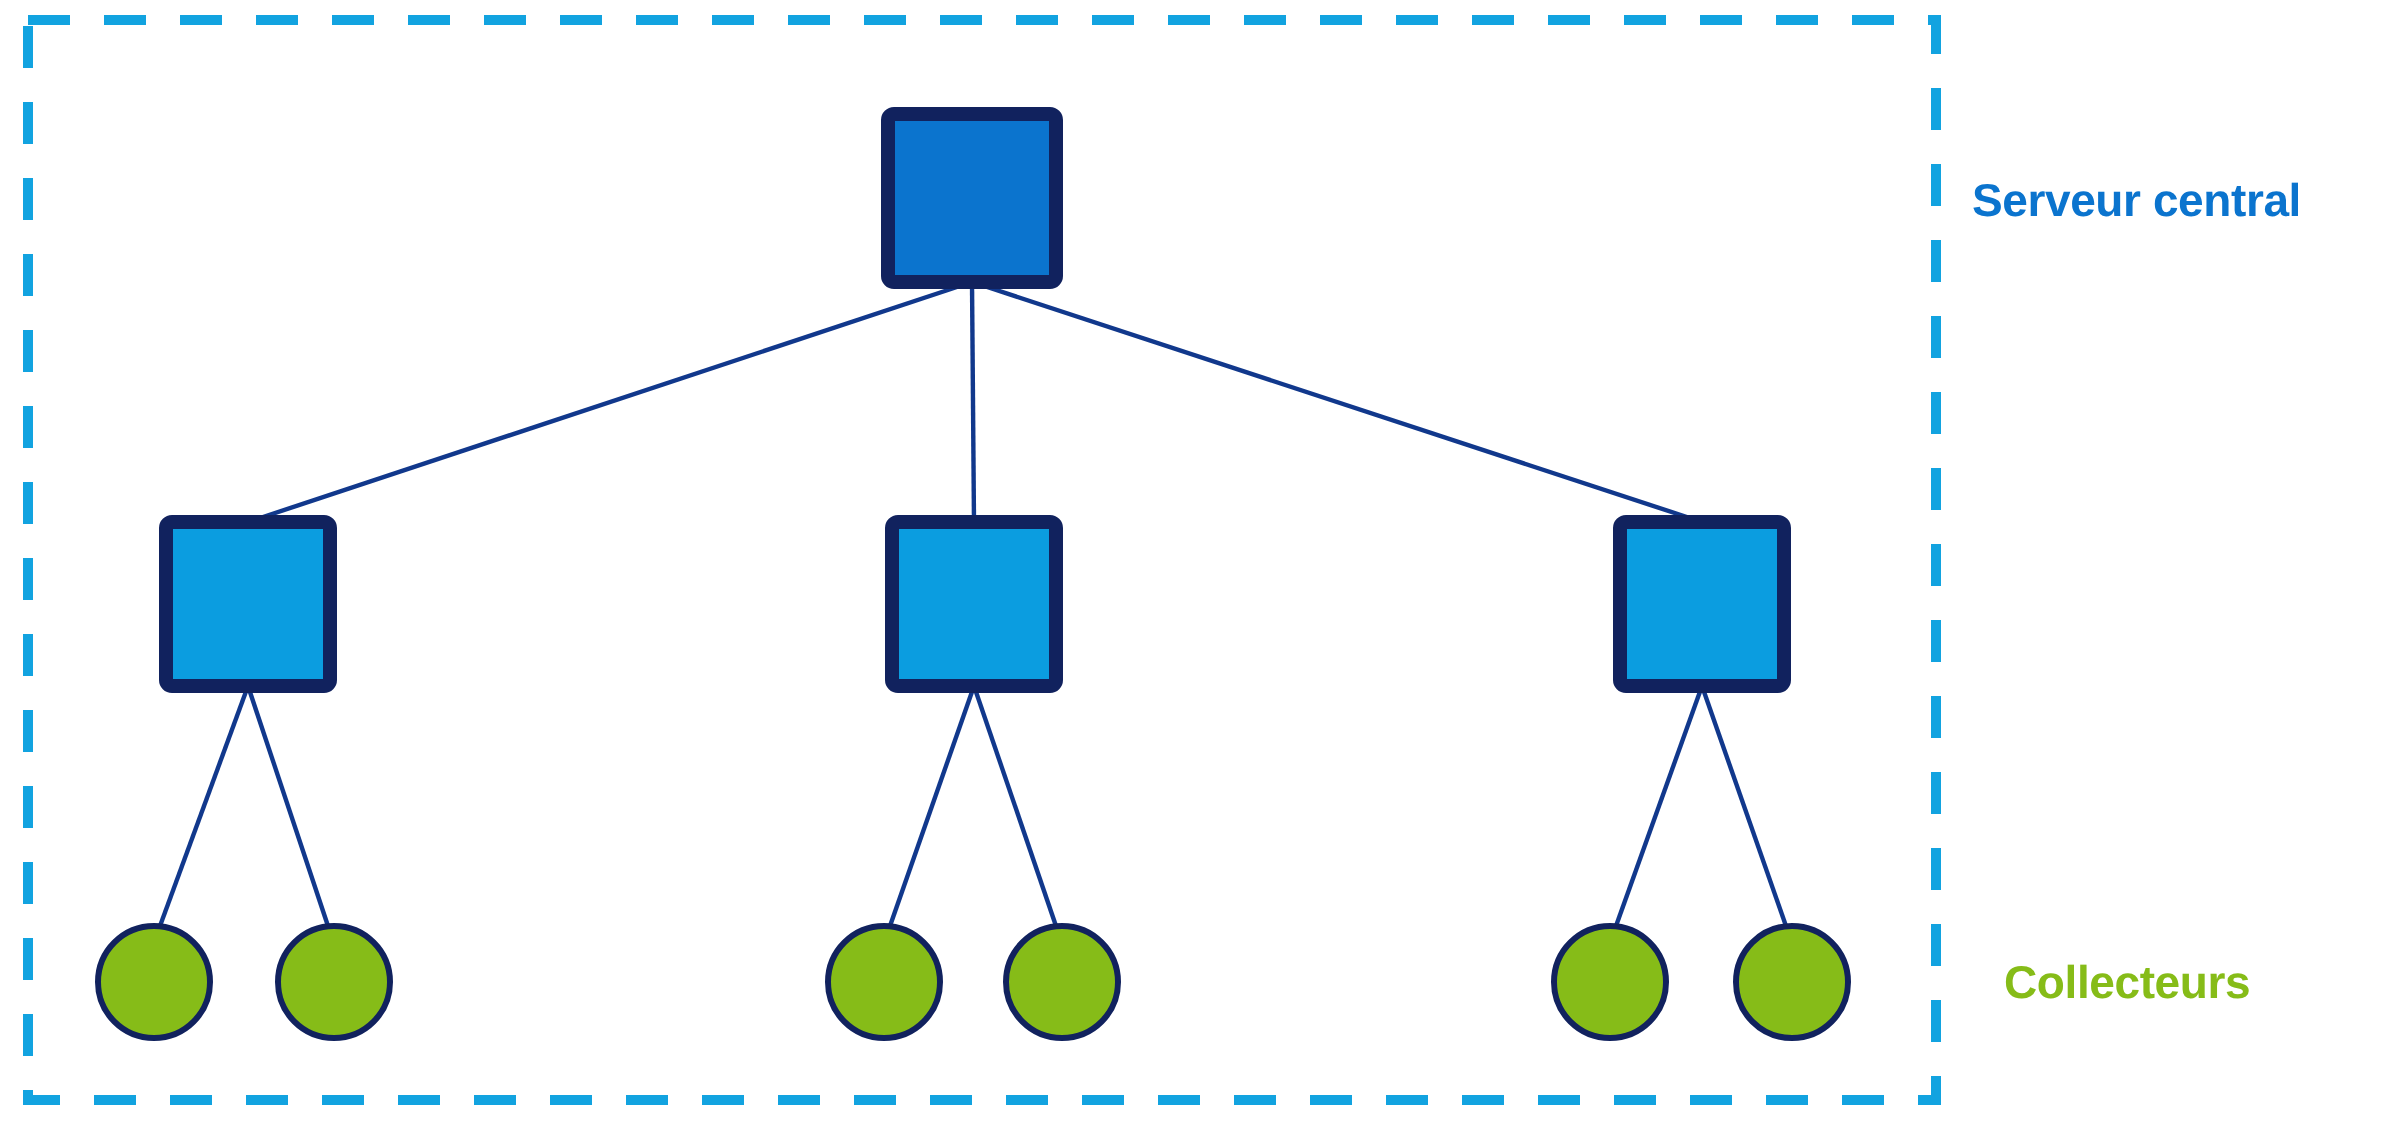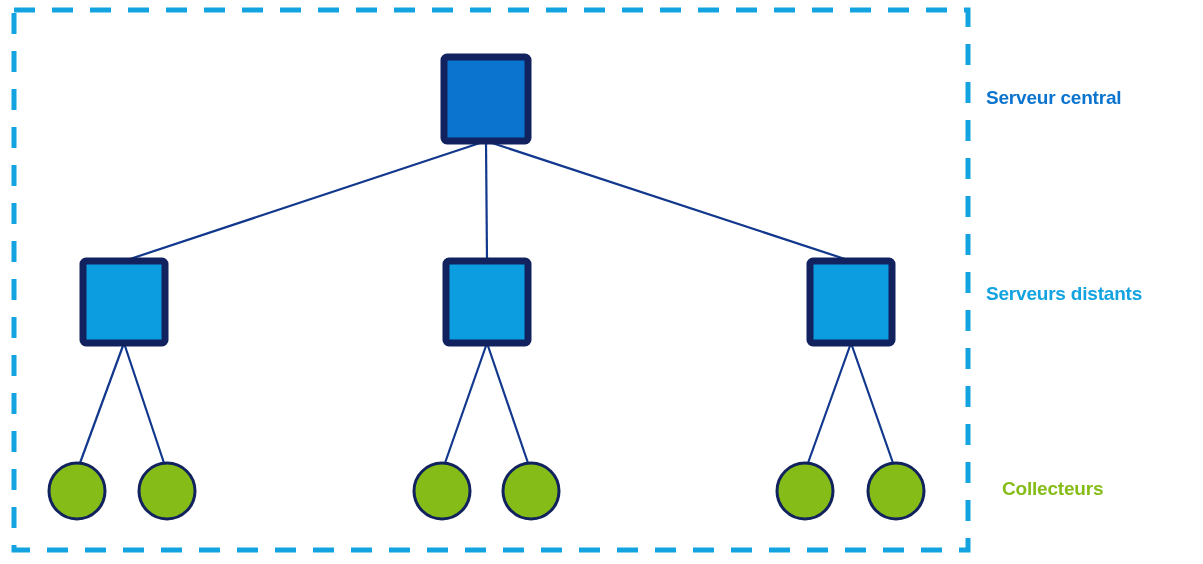--- a/index.html
+++ b/index.html
@@ -21,21 +21,21 @@
     position: absolute;
     left: 0;
     top: 0;
     width: 1203px;
     height: 564px;
   }
   .legend-label {
     position: absolute;
     font-family: "Liberation Sans", sans-serif;
     font-weight: bold;
-    font-size: 19px;
+    font-size: 23px;
     letter-spacing: -0.2px;
     white-space: nowrap;
   }
   #legend-serveur-central {
     left: 986px;
     top: 87px;
     color: #0B74CE;
   }
   #legend-serveurs-distants {
     left: 986px;
@@ -88,17 +88,16 @@
       <circle cx="167" cy="491" r="28" fill="#86BC18" stroke="#11225E" stroke-width="3"></circle>
       <circle cx="442" cy="491" r="28" fill="#86BC18" stroke="#11225E" stroke-width="3"></circle>
       <circle cx="531" cy="491" r="28" fill="#86BC18" stroke="#11225E" stroke-width="3"></circle>
       <circle cx="805" cy="491" r="28" fill="#86BC18" stroke="#11225E" stroke-width="3"></circle>
       <circle cx="896" cy="491" r="28" fill="#86BC18" stroke="#11225E" stroke-width="3"></circle>
     </g>
   </svg>
 
   <div class="legend-label" id="legend-serveur-central">Serveur central</div>
 
-  <div class="legend-label" id="legend-serveurs-distants">Serveurs distants</div>
 
   <div class="legend-label" id="legend-collecteurs">Collecteurs</div>
 
 </div>
 
 </body></html>

